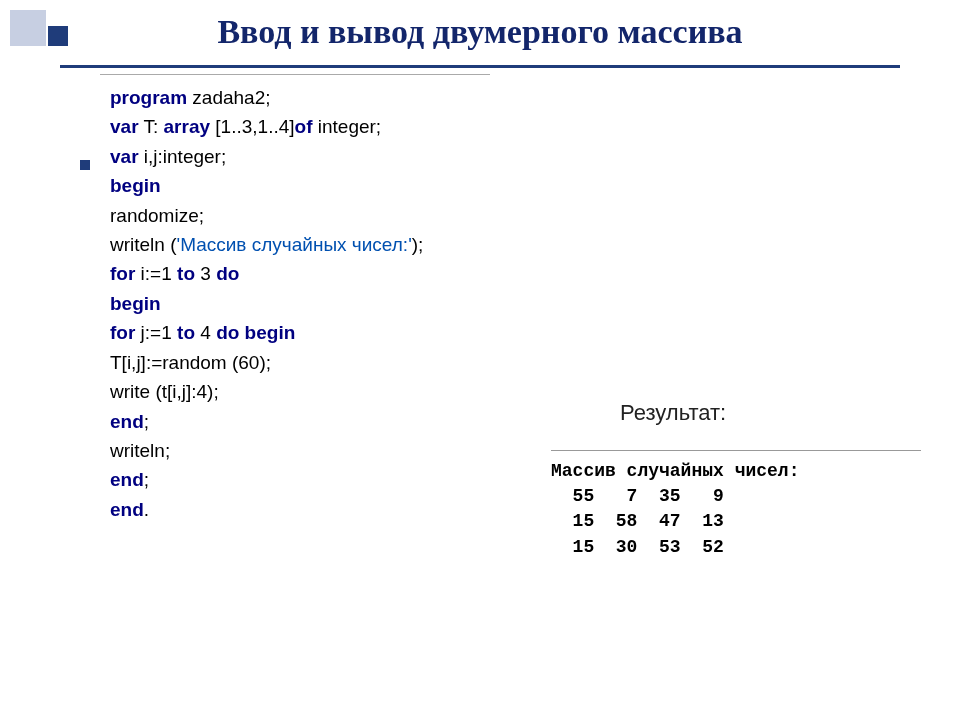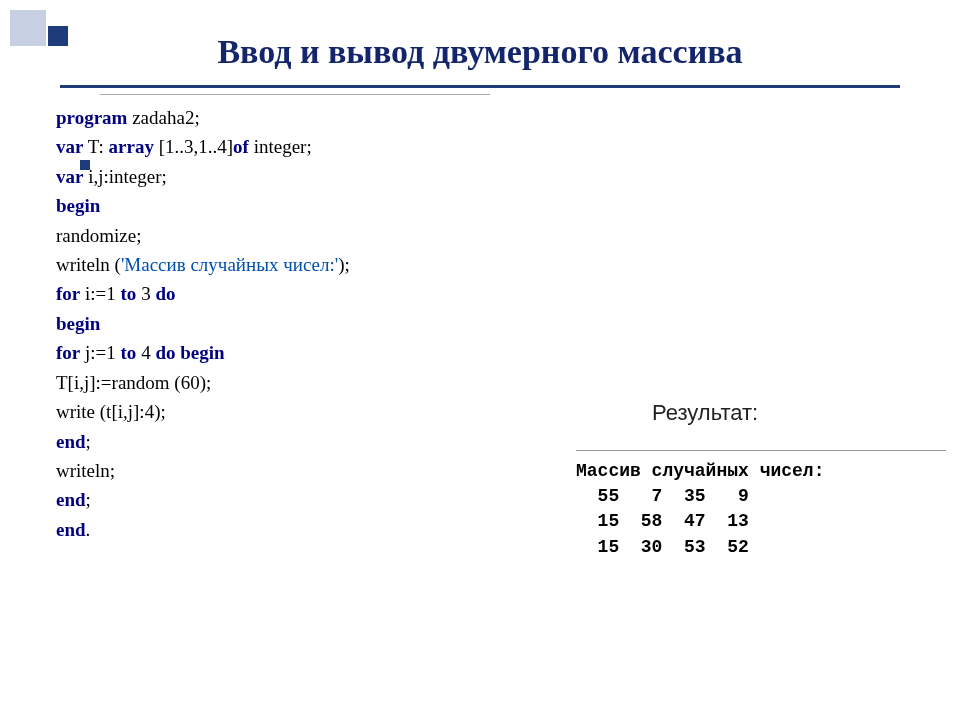--- a/index.html
+++ b/index.html
@@ -32,53 +32,52 @@
     background: #1f3c7a;
     margin-top: 16px;
   }
   .title {
     text-align: center;
     color: #13266b;
     font-family: "Times New Roman", serif;
     font-weight: bold;
     font-size: 34px;
     line-height: 1.2;
-    padding-top: 32px;
+    padding-top: 12px;
   }
   .rule {
     border: none;
     border-top: 3px solid #1f3c7a;
     margin: 12px 60px 0 60px;
   }
   .subrule {
     border: none;
     border-top: 1px solid #aaa;
     margin: 6px 60px 0 100px;
     width: 390px;
   }
   .code {
-    font-family: Liberation Serif, serif;
+    font-family: Liberation Sans, sans-serif;
     font-size: 19px;
     line-height: 1.55;
-    padding: 8px 0 0 56px;
+    padding: 8px 0 0 110px;
     white-space: pre;
   }
   .kw { font-weight: bold; color: #000080; }
   .str { color: #0050b0; }
   .result-label {
     position: absolute;
     left: 620px;
     top: 400px;
     font-size: 22px;
     color: #222;
-    margin-left: 32px;
   }
   .result-block {
     position: absolute;
-    left: 576px;
+    left: 551px;
     top: 450px;
     width: 370px;
   }
   .result-block hr {
     border: none;
     border-top: 1px solid #999;
     margin: 0 0 8px 0;
   }
   .result-block pre {
     margin: 0;

